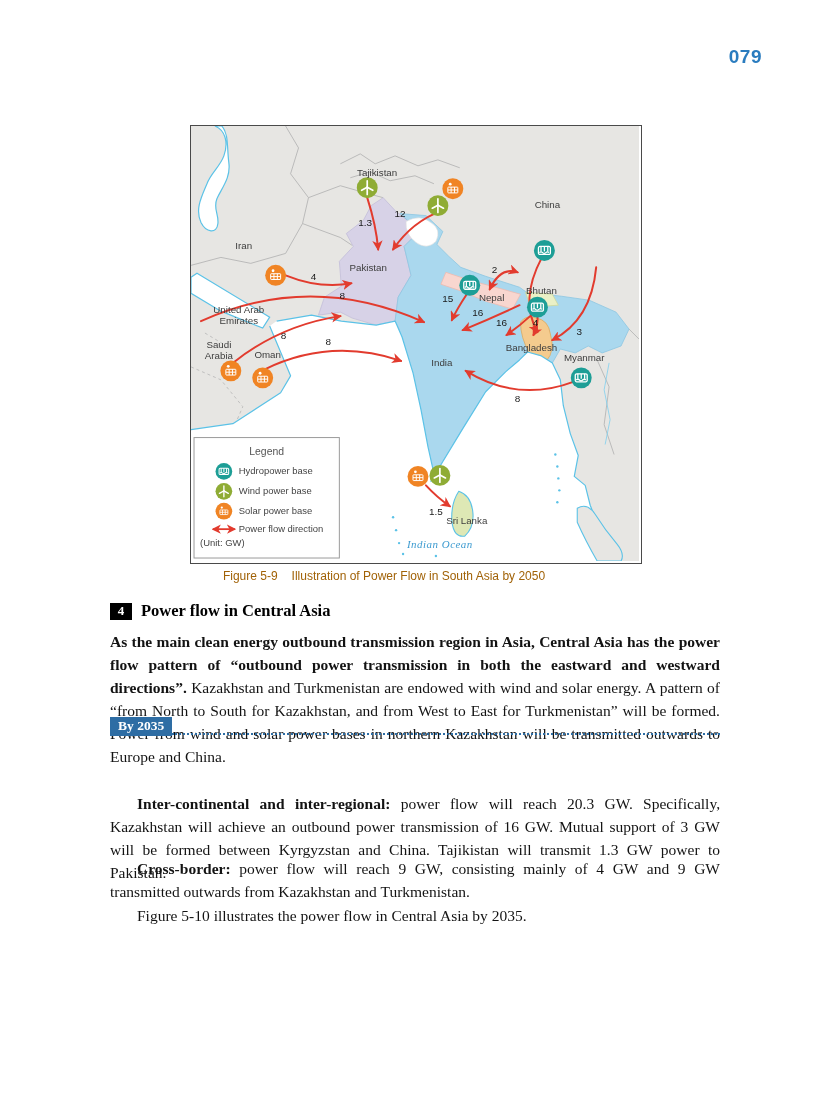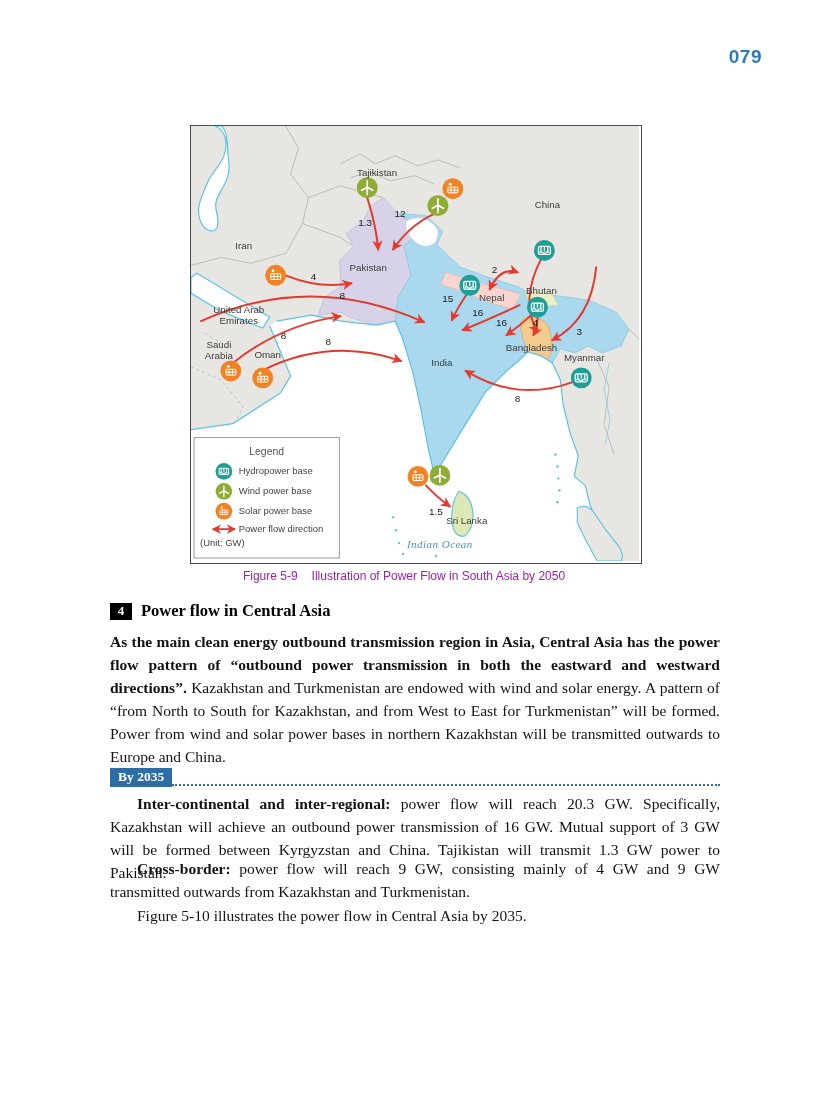--- a/index.html
+++ b/index.html
@@ -4,33 +4,33 @@
 <style>
   html,body{margin:0;padding:0;background:#ffffff;}
   .page{position:relative;width:816px;height:1100px;background:#fff;overflow:hidden;
         font-family:"Liberation Serif",serif;color:#111;}
   .pageno{position:absolute;top:46px;right:54px;font-family:"Liberation Sans",sans-serif;
           font-weight:bold;font-size:19px;color:#2A7CBF;letter-spacing:.5px;}
   .figure{position:absolute;left:190px;top:125px;width:450px;height:437px;
           border:1px solid #4a4a4a;background:#fff;}
   .figure svg{display:block;}
   .caption{position:absolute;top:569px;left:0;width:768px;text-align:center;
-           font-family:"Liberation Sans",sans-serif;font-size:12px;color:#a21caf;padding-left:20px;}
+           font-family:"Liberation Sans",sans-serif;font-size:12px;color:#a16207;}
   .caption .cap2{margin-left:14px;}
   .section-head{position:absolute;top:601px;left:110px;display:flex;align-items:center;gap:9px;}
   .sec-num{background:#000;color:#fff;font-weight:bold;font-size:13px;width:22px;height:17px;
            display:flex;align-items:center;justify-content:center;}
   .sec-title{font-weight:bold;font-size:16.5px;color:#000;}
   .para{position:absolute;left:110px;width:610px;text-align:justify;font-size:15.5px;
         line-height:23px;color:#131313;}
   .p1{top:630px;}
   .p2{top:792px;text-indent:27px;}
   .p3{top:857px;text-indent:27px;}
   .p4{top:904px;text-indent:27px;}
-  .badge-row{position:absolute;left:110px;top:768px;width:610px;display:flex;align-items:flex-end;}
+  .badge-row{position:absolute;left:110px;top:717px;width:610px;display:flex;align-items:flex-end;}
   .badge{background:#2E6DA4;color:#fff;font-weight:bold;font-size:13.5px;padding:1px 8px 2px;}
   .dotline{flex:1;border-bottom:2px dotted #2E6DA4;margin-bottom:1px;height:0;}
   
   .lbl{font-family:"Liberation Sans",sans-serif;font-size:9.8px;fill:#3d3d3d;}
   .val{font-family:"Liberation Sans",sans-serif;font-size:10px;fill:#1a1a1a;}
   .ocean-lbl{font-family:"Liberation Serif",serif;font-style:italic;font-size:11px;fill:#3D9BD0;letter-spacing:.5px;}
   .leg-title{font-family:"Liberation Sans",sans-serif;font-size:10.5px;fill:#555;}
   .leg-txt{font-family:"Liberation Sans",sans-serif;font-size:9.5px;fill:#444;}
 </style>
 </head>

